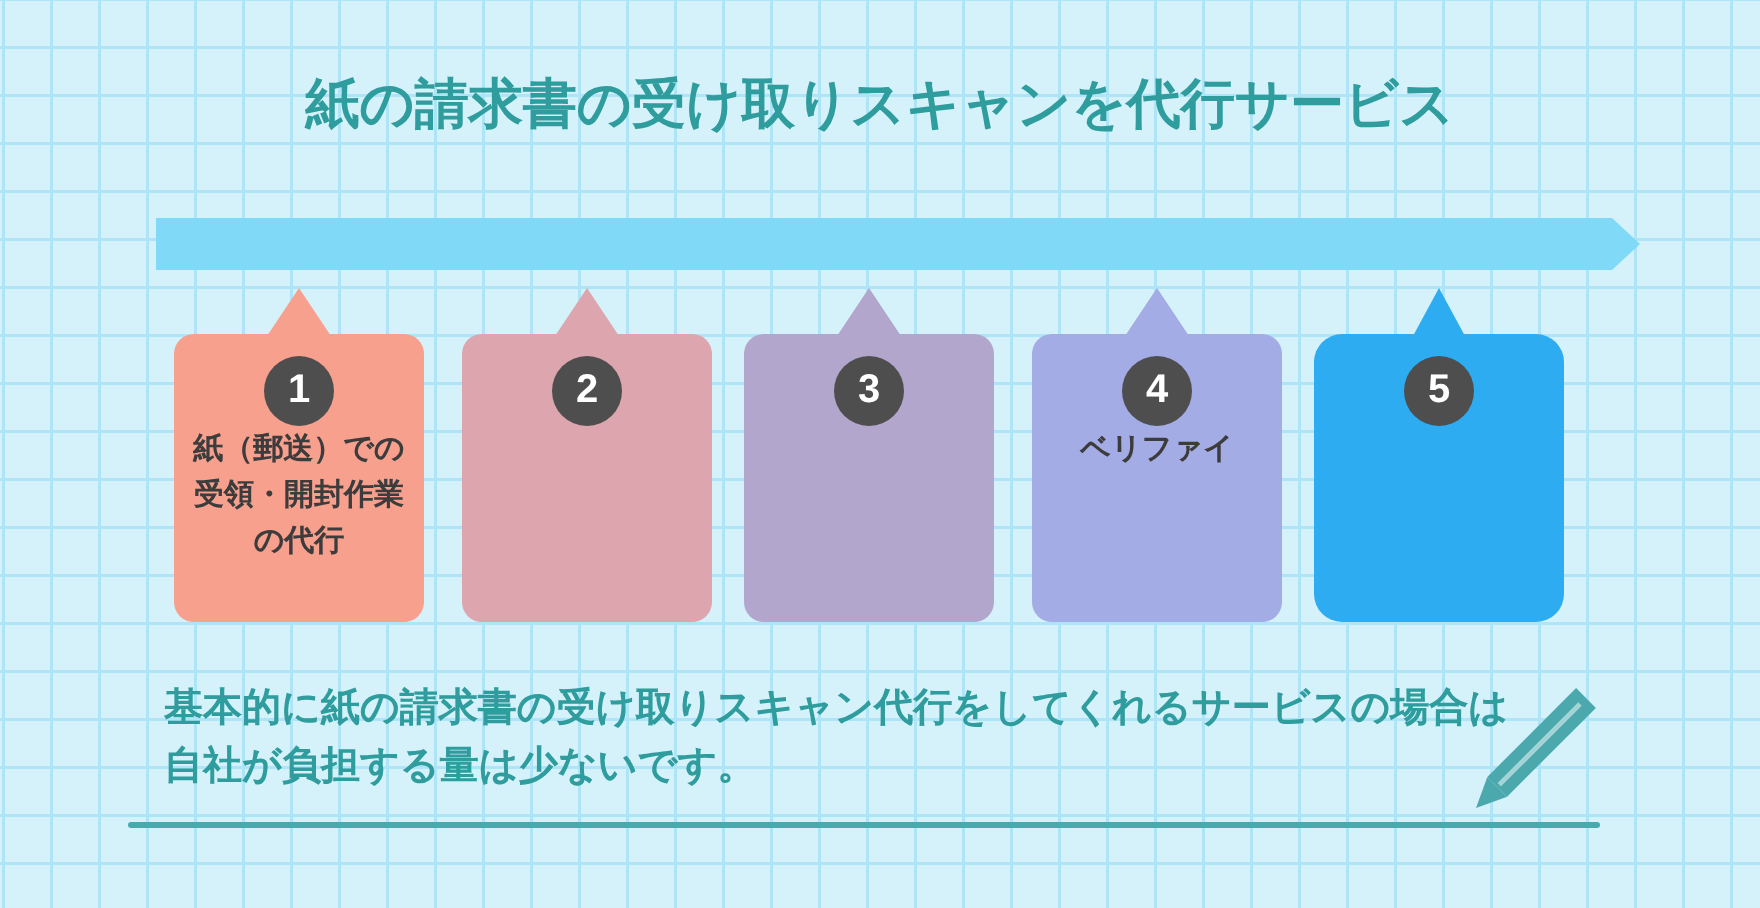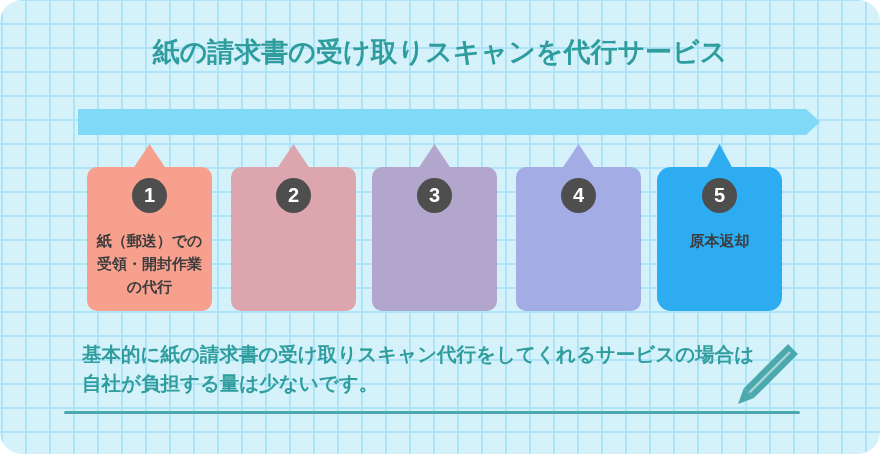--- a/index.html
+++ b/index.html
@@ -10,21 +10,20 @@
     position: relative;
     width: 880px;
     height: 454px;
     overflow: hidden;
     background-color: #D5F2FB;
     background-image:
       linear-gradient(to right, #AEE4F7 1.6px, transparent 1.6px),
       linear-gradient(to bottom, #AEE4F7 1.6px, transparent 1.6px);
     background-size: 24px 24px;
     background-position: 1px -1px;
-    border-radius: 22px;
   }
 
   .title {
     position: absolute;
     top: 34px;
     left: 0;
     width: 100%;
     text-align: center;
     font-size: 27px;
     font-weight: bold;
@@ -66,21 +65,21 @@
     border-radius: 50%;
     display: flex;
     align-items: center;
     justify-content: center;
     color: #ffffff;
     font-size: 20px;
     font-weight: bold;
   }
 
   .card-label {
-    margin-top: 16px;
+    margin-top: 0;
     text-align: center;
     font-size: 15px;
     font-weight: bold;
     line-height: 23px;
     color: #3C3C3C;
     white-space: pre-line;
   }
 
   .note {
     position: absolute;
@@ -142,28 +141,28 @@
     <div class="circle" style="background-color: rgb(78, 78, 78);">
       <span>3</span>
     </div>
   </div>
 
   <div class="card" style="left: 516px; background-color: rgb(163, 172, 229);">
     <div class="pointer" style="background-color: rgb(163, 172, 229);"></div>
     <div class="circle" style="background-color: rgb(78, 78, 78);">
       <span>4</span>
     </div>
+    <div class="card-label">ベリファイ</div>
   </div>
 
   <div class="card last" style="left: 657px; background-color: rgb(46, 172, 242);">
     <div class="pointer" style="background-color: rgb(46, 172, 242);"></div>
     <div class="circle" style="background-color: rgb(78, 78, 78);">
       <span>5</span>
     </div>
-    <div class="card-label">原本返却</div>
   </div>
 
   <div class="note" style="color: rgb(47, 157, 157);">基本的に紙の請求書の受け取りスキャン代行をしてくれるサービスの場合は
 自社が負担する量は少ないです。</div>
 
   <div class="note-underline"></div>
 
   <svg class="pencil" viewBox="0 0 75 75" aria-hidden="true">
     <polygon points="10,64 15.65,48.45 25.55,58.35" fill="#4BA9AE"></polygon>
     <polygon points="15.65,48.45 60.05,4.05 69.95,13.95 25.55,58.35" fill="#4BA9AE"></polygon>

